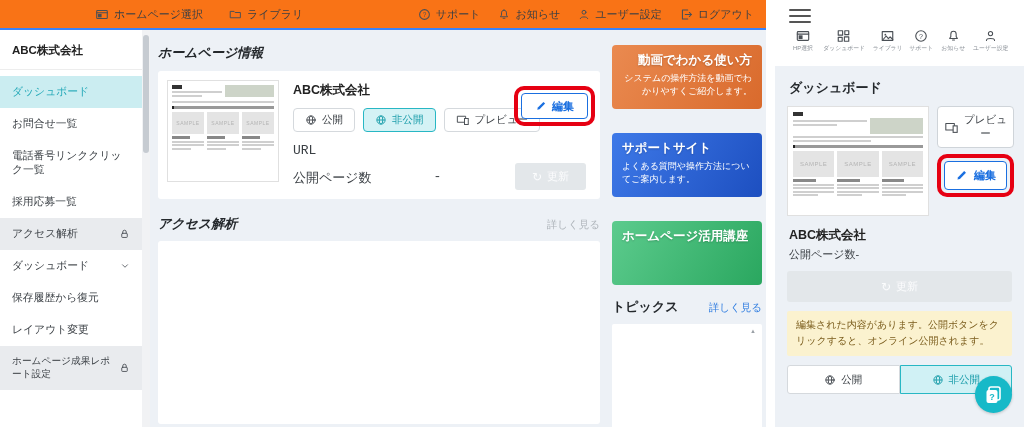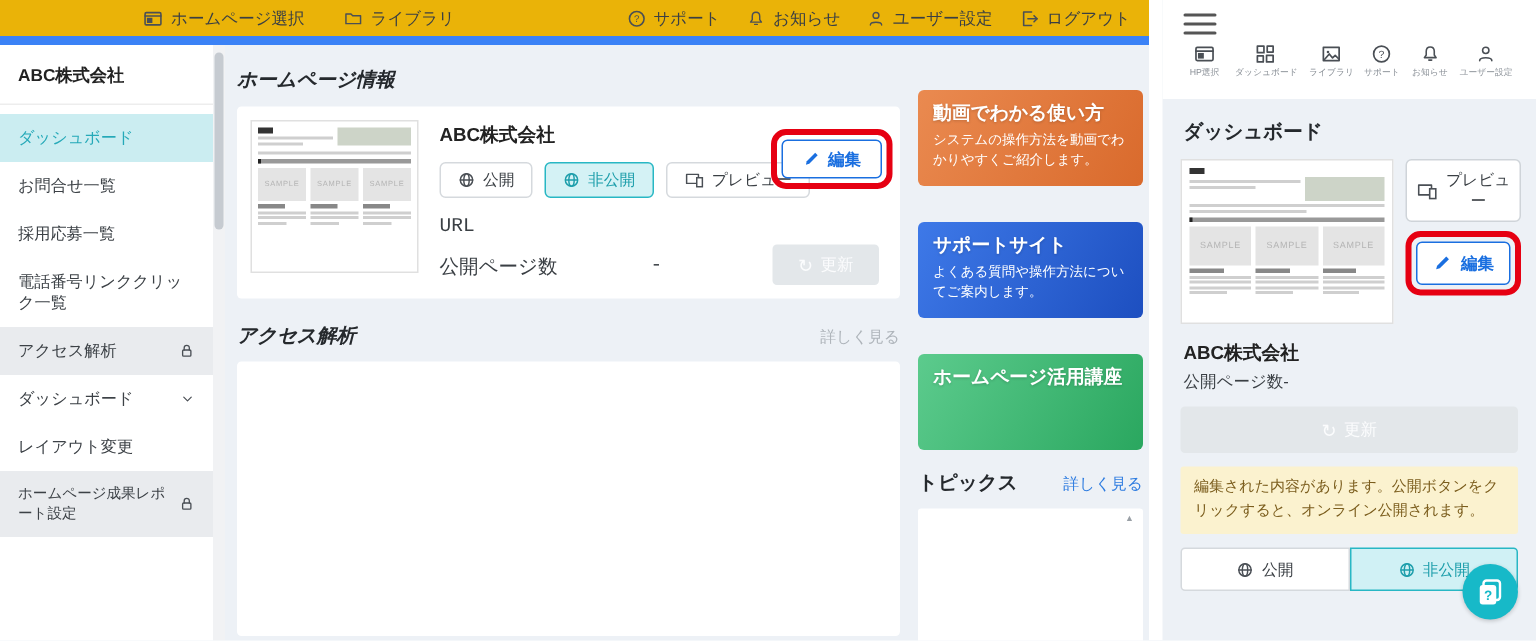--- a/index.html
+++ b/index.html
@@ -5,22 +5,22 @@
   * { margin:0; padding:0; box-sizing:border-box; }
   html,body { width:1024px; height:427px; }
   body {
     position:relative; overflow:hidden; background:#fff;
     font-family:"Liberation Sans","DejaVu Sans",sans-serif;
     color:#333; font-size:11px;
   }
   svg { display:block; }
 
   
-  .topbar { position:absolute; left:0; top:0; width:766px; height:30px; background:#eab308;
-    border-bottom:6px solid #3b82f6; display:flex; align-items:center; justify-content:space-between;
+  .topbar { position:absolute; left:0; top:0; width:766px; height:30px; background:#f97316;
+    border-bottom:2px solid #3b82f6; display:flex; align-items:center; justify-content:space-between;
     padding:0 12px 0 95px; z-index:5; }
   .topbar .nav-group { display:flex; align-items:center; gap:26px; }
   .topbar .nav-group.right { gap:18px; }
   .top-link { display:inline-flex; align-items:center; gap:5px; color:#3a3f44; font-size:11px; cursor:pointer; }
   .icon-stroke { stroke:#4a4f55; fill:none; stroke-width:1.3; stroke-linecap:round; stroke-linejoin:round; }
 
   
   .sidebar { position:absolute; left:0; top:30px; width:142px; bottom:0; background:#fff; }
   .company { padding:13px 12px 11px; font-weight:bold; font-size:11.5px; color:#222; border-bottom:1px solid #ededed; }
   .side-item { padding:9px 12px; font-size:10.8px; color:#3c4146; cursor:pointer;
@@ -73,21 +73,21 @@
 
   .section-row { display:flex; justify-content:space-between; align-items:baseline; margin:16px 0 8px; }
   .more-link-gray { font-size:10.5px; color:#aeb4ba; cursor:pointer; }
   .more-link-blue { font-size:10.5px; color:#2e7ce0; cursor:pointer; }
   .analytics-panel { background:#fff; border-radius:3px; height:183px; }
 
   
   .promo { position:absolute; left:612px; top:30px; width:150px; }
   .promo-card { display:block; border-radius:4px; padding:8px 10px; margin-top:24px; color:#fff; cursor:pointer;
     height:64px; overflow:hidden; position:relative; }
-  .promo-card:first-child { margin-top:30px; }
+  .promo-card:first-child { margin-top:15px;text-align:right; }
   .promo-card.orange { background:linear-gradient(120deg,#ea8a50 0%,#d96a2c 100%); }
   .promo-card.blue   { background:linear-gradient(120deg,#3e79e8 0%,#1d4fc0 100%); }
   .promo-card.green  { background:linear-gradient(120deg,#5ccb8d 0%,#2aa75f 100%); }
   .promo-title { font-size:12.5px; font-weight:bold; line-height:1.2; text-shadow:0 1px 2px rgba(0,0,0,.2); }
   .promo-desc { font-size:9px; margin-top:4px; line-height:1.4; }
   .topics-row { display:flex; justify-content:space-between; align-items:baseline; margin-top:13px; }
   .topics-title { font-size:13px; font-weight:bold; color:#25292d; }
   .topics-panel { background:#fff; border-radius:2px; margin-top:8px; height:128px; position:relative; }
   .tiny-arrow { position:absolute; top:4px; right:6px; font-size:6px; color:#9aa0a6; }
 
@@ -195,41 +195,44 @@
 <nav class="sidebar">
   <div class="company">ABC株式会社</div>
   <div class="side-gap"></div>
   <div class="side-item active">
     <span>ダッシュボード</span>
   </div>
   <div class="side-item">
     <span>お問合せ一覧</span>
   </div>
   <div class="side-item">
+    <span>電話番号リンククリック一覧</span>
+  </div>
+  <div class="side-item">
     <span>採用応募一覧</span>
-  </div>
-  <div class="side-item">
-    <span>電話番号リンククリック一覧</span>
   </div>
   <div class="side-item locked">
     <span>アクセス解析</span>
     <span class="lock-icon">
         <svg width="11" height="12" viewBox="0 0 16 16">
           <rect class="icon-stroke" x="4" y="7" width="8" height="6" rx="1"></rect>
           <path class="icon-stroke" d="M5.5 7V5a2.5 2.5 0 0 1 5 0v2"></path>
         </svg>
       </span>
   </div>
   <div class="side-item">
     <span>ダッシュボード</span>
     <span>
         <svg width="10" height="10" viewBox="0 0 16 16">
           <polyline class="icon-stroke" points="4,6 8,10 12,6"></polyline>
         </svg>
       </span>
+  </div>
+  <div class="side-item">
+    <span>保存履歴から復元</span>
   </div>
   <div class="side-item">
     <span>レイアウト変更</span>
   </div>
   <div class="side-item locked">
     <span style="font-size:9.7px;">ホームページ成果レポート設定</span>
     <span class="lock-icon">
         <svg width="11" height="12" viewBox="0 0 16 16">
           <rect class="icon-stroke" x="4" y="7" width="8" height="6" rx="1"></rect>
           <path class="icon-stroke" d="M5.5 7V5a2.5 2.5 0 0 1 5 0v2"></path>

